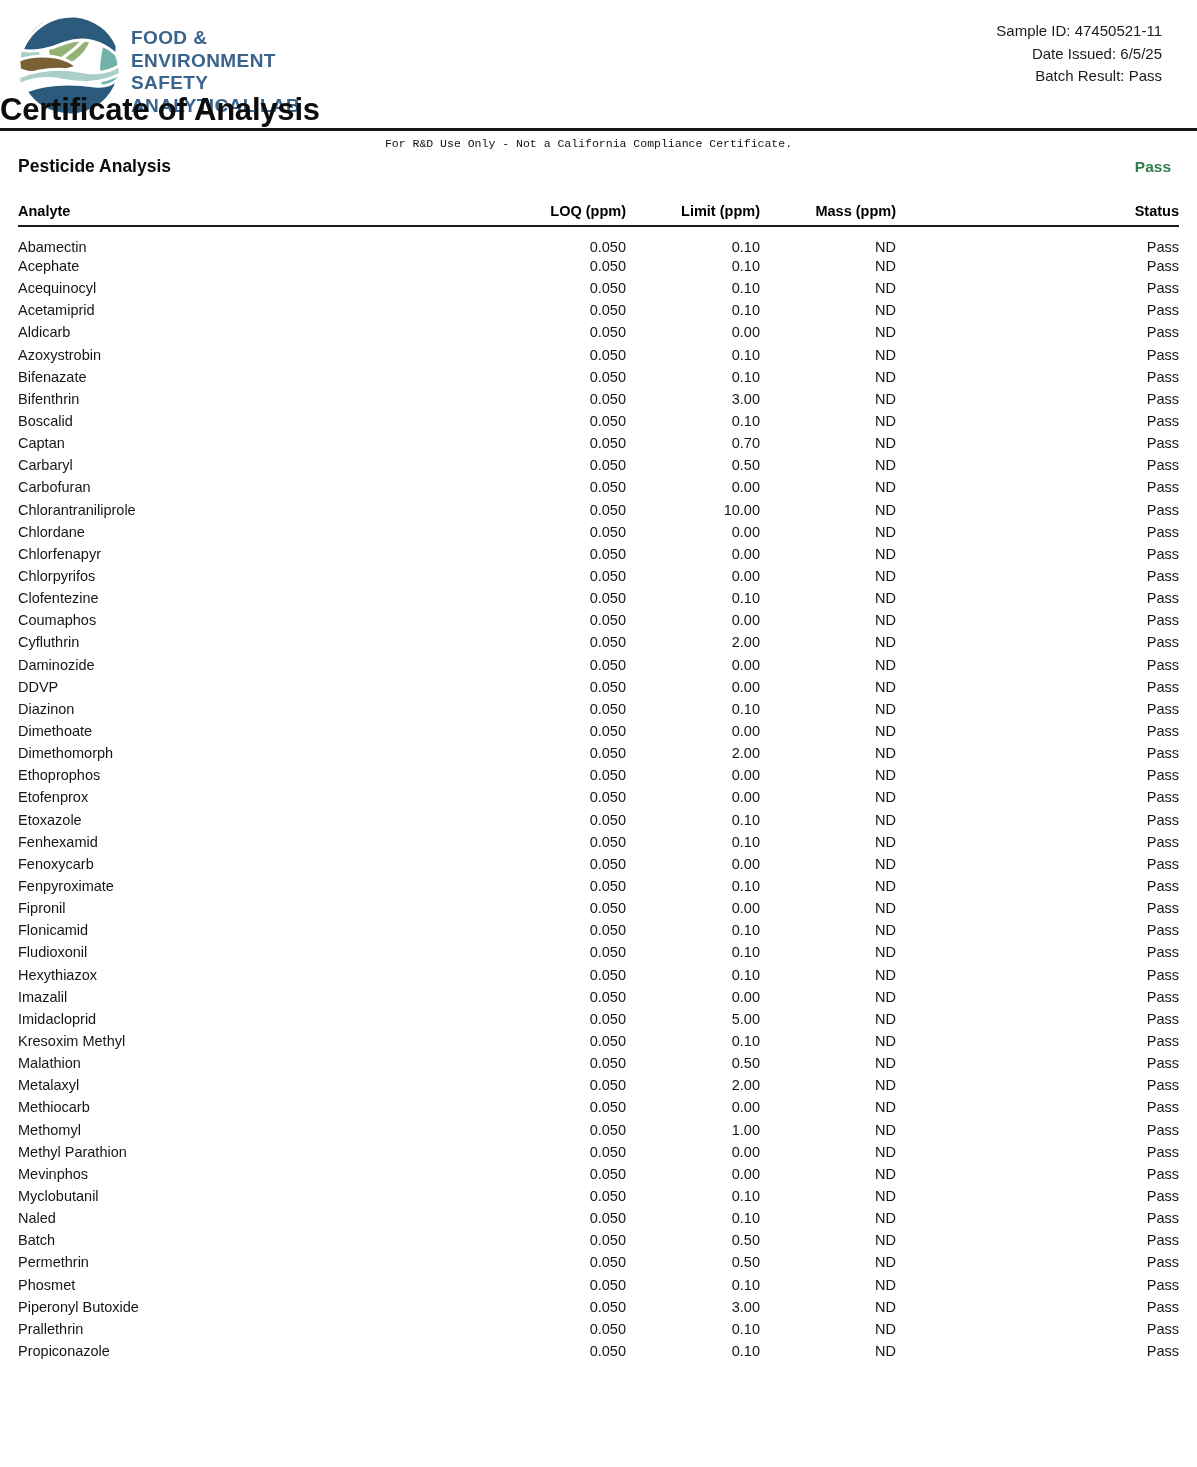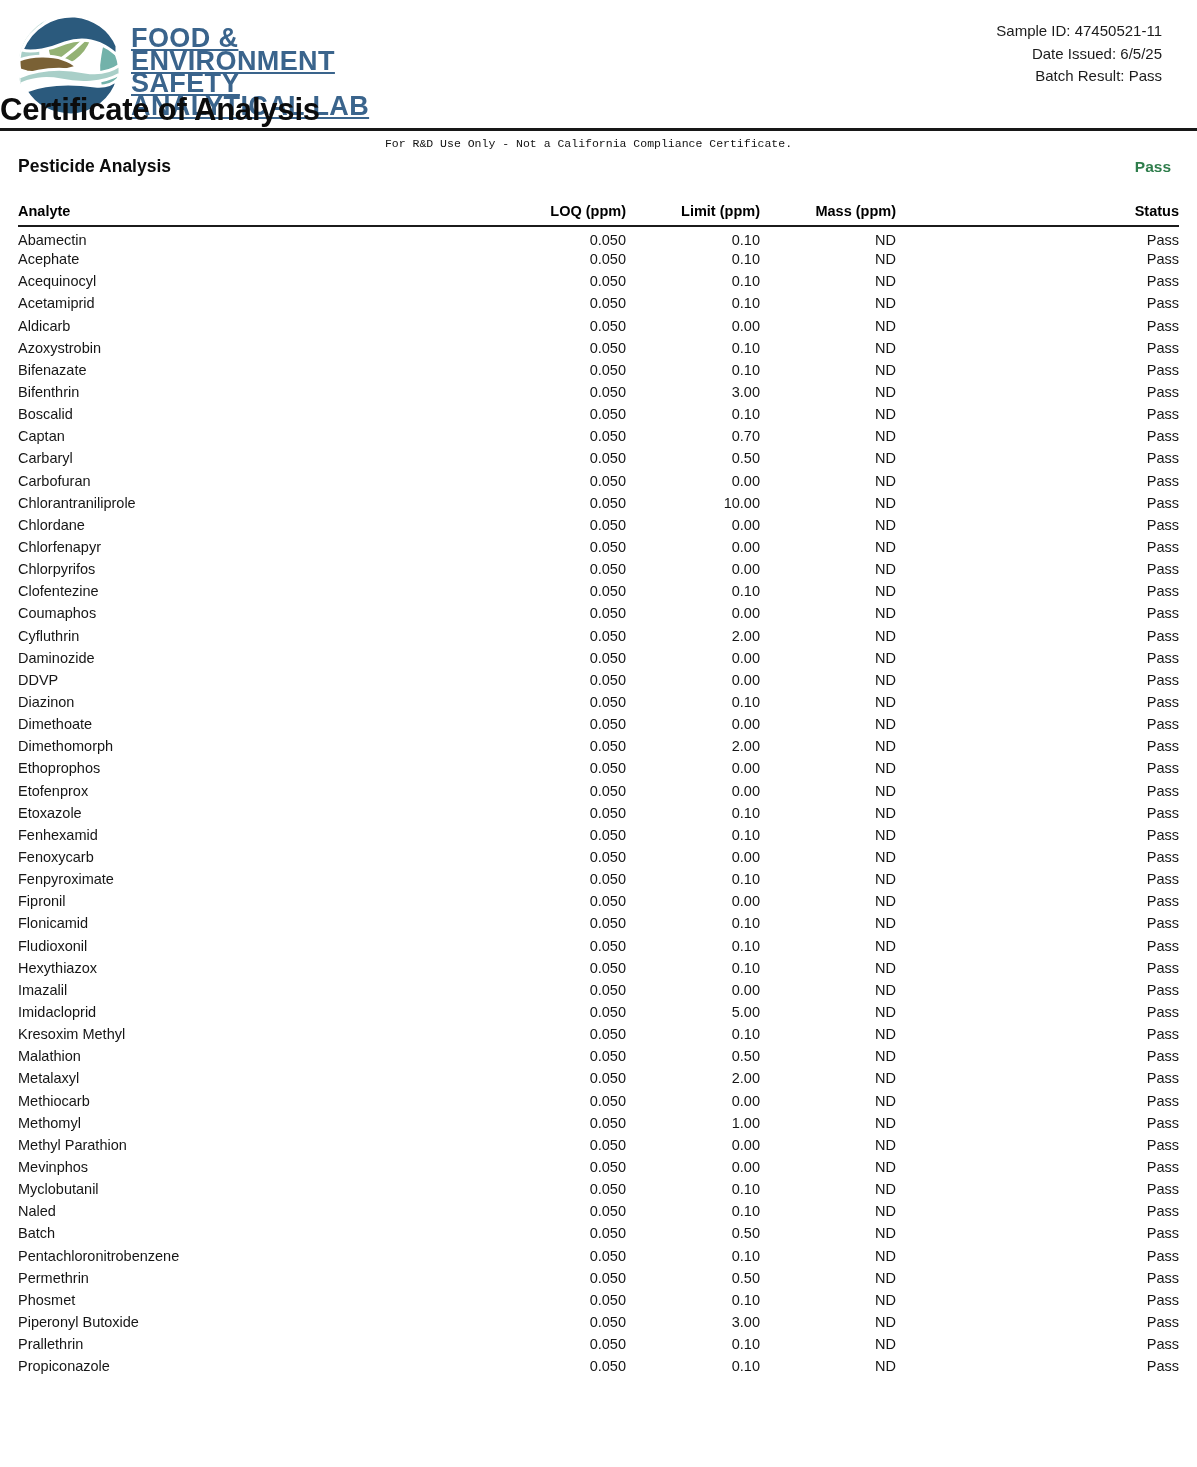--- a/index.html
+++ b/index.html
@@ -18,22 +18,22 @@
     font-family:"Liberation Sans", sans-serif;
     color:#141414;
     position:relative;
   }
   .page{position:absolute;inset:0;width:1197px;height:1467px;background:#fff;overflow:hidden;}
 
   
   .logo{position:absolute;left:17px;top:13px;width:108px;height:108px;}
   .brand-name{
     position:absolute;left:131px;top:27px;
-    font-size:27px;font-weight:700;line-height:22.5px;
-    letter-spacing:0.4px;color:var(--brand-blue);text-decoration:underline;
+    font-size:19px;font-weight:700;line-height:22.5px;
+    letter-spacing:0.4px;color:var(--brand-blue);
   }
   .title{
     position:absolute;left:0;right:20px;top:92px;
     text-align:left;font-size:31px;font-weight:700;color:#0c0c0c;
     letter-spacing:-0.2px;
   }
   .meta{
     position:absolute;right:35px;top:20px;text-align:right;
     font-size:15px;line-height:22.5px;color:#1c1c1c;margin-left:28px;
   }
@@ -62,21 +62,21 @@
     font-size:14.5px;font-weight:700;color:#000;
     padding:0 0 6px 0;border-bottom:2.5px solid #1b1b1b;
     text-align:right;white-space:nowrap;
   }
   thead th.c0{text-align:left;}
   tbody td{
     font-size:14.5px;color:#161616;height:22.15px;
     padding:0;text-align:right;white-space:nowrap;vertical-align:middle;
   }
   tbody td.c0{text-align:left;}
-  tbody tr:first-child td{padding-top:4px;}
+  tbody tr:first-child td{padding-top:12px;}
 </style>
 </head>
 <body>
 
 <div class="page">
 
   <div class="logo">
     <svg width="108" height="108" viewBox="0 0 108 108" aria-hidden="true">
       <defs>
           <clipPath id="logoclip">
@@ -502,28 +502,20 @@
           </tr>
           <tr>
             <td class="c0">Batch</td>
             <td class="c1">0.050</td>
             <td class="c2">0.50</td>
             <td class="c3">ND</td>
             <td class="c4">Pass</td>
             <td class="c5"></td>
           </tr>
           <tr>
-            <td class="c0">Pentachloronitrobenzene</td>
-            <td class="c1">0.050</td>
-            <td class="c2">0.10</td>
-            <td class="c3">ND</td>
-            <td class="c4">Pass</td>
-            <td class="c5"></td>
-          </tr>
-          <tr>
             <td class="c0">Permethrin</td>
             <td class="c1">0.050</td>
             <td class="c2">0.50</td>
             <td class="c3">ND</td>
             <td class="c4">Pass</td>
             <td class="c5"></td>
           </tr>
           <tr>
             <td class="c0">Phosmet</td>
             <td class="c1">0.050</td>

